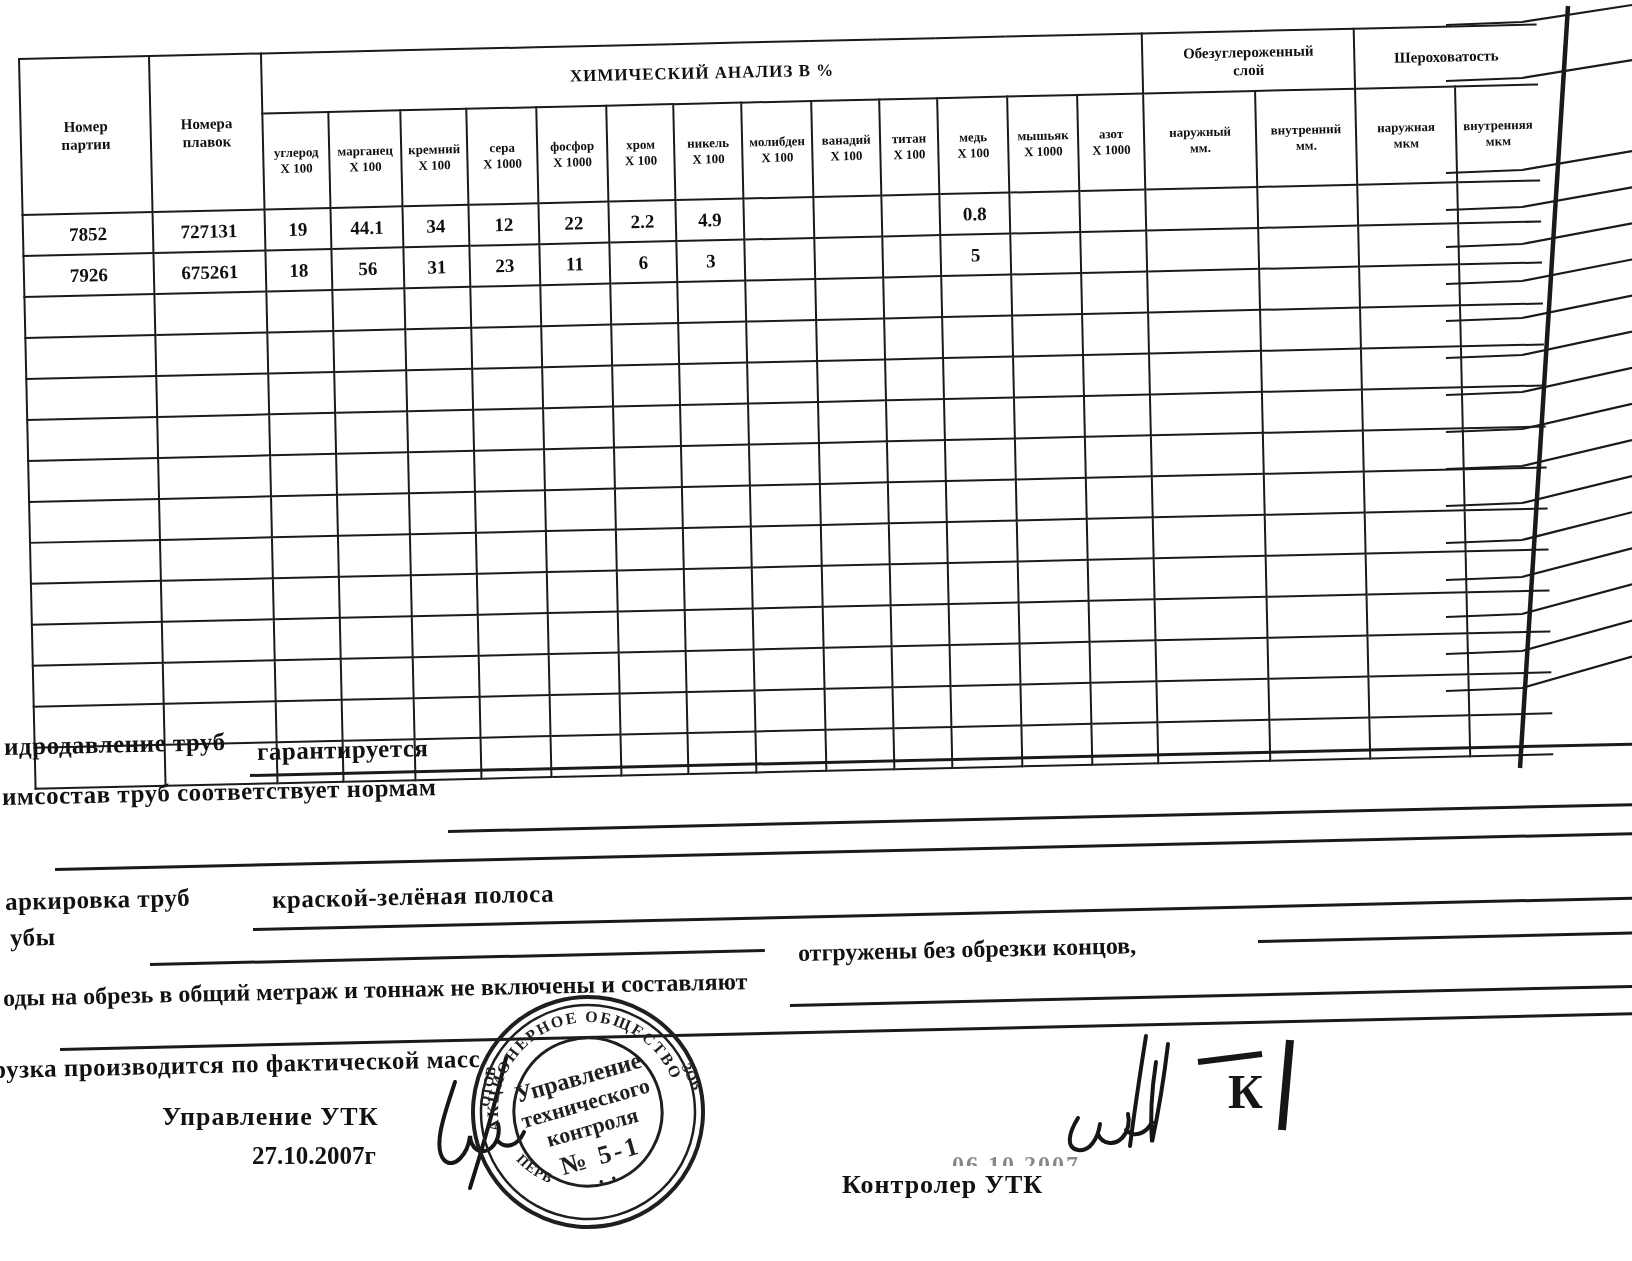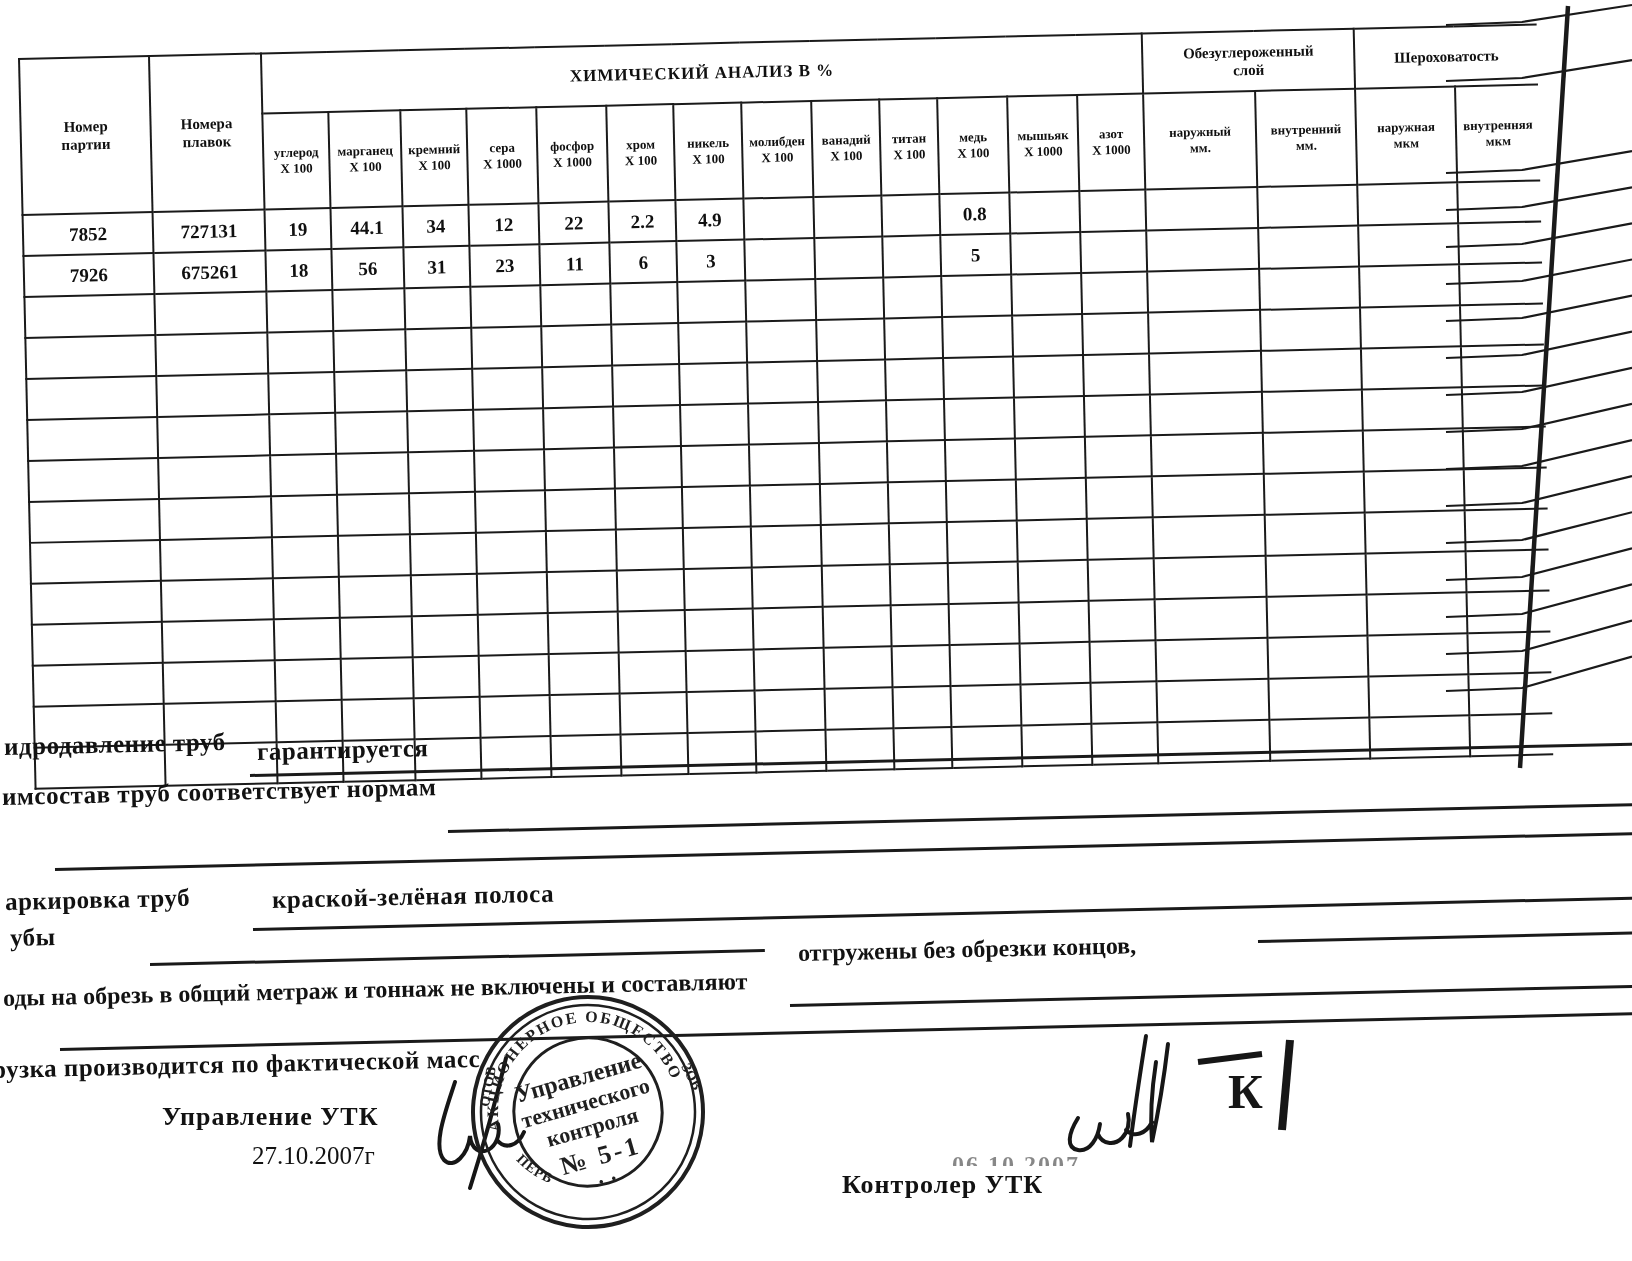--- a/index.html
+++ b/index.html
@@ -23,21 +23,21 @@
   tr.grouphead th{height:56px;}
   td.cell,tbody td{height:37px;font-size:19px;}
   table.cert th:last-child,table.cert td:last-child{border-right:none;}
   
   .note{position:absolute;font-weight:700;white-space:nowrap;transform:rotate(-1.3deg);transform-origin:0 50%;}
   .rule{position:absolute;height:3px;background:#1a1a1a;transform:rotate(-1.3deg);transform-origin:0 50%;}
   .lab24{font-size:24px;}
   .lab26{font-size:25px;letter-spacing:.5px;}
   
   .sigtitle{position:absolute;font-weight:700;font-size:26px;letter-spacing:1px;white-space:nowrap;}
-  .sigdate{position:absolute;font-weight:400;font-size:25px;white-space:nowrap;}
+  .sigdate{position:absolute;font-weight:700;font-size:25px;white-space:nowrap;}
   .faded-date{position:absolute;font-weight:700;font-size:24px;line-height:24px;height:14px;
               overflow:hidden;opacity:.5;letter-spacing:2px;white-space:nowrap;}
   .overlay{position:absolute;left:0;top:0;width:1632px;height:1261px;pointer-events:none;}
   .stamp{position:absolute;left:438px;top:962px;width:300px;height:300px;}
 </style>
 </head>
 <body>
 
 <div class="page">
 

